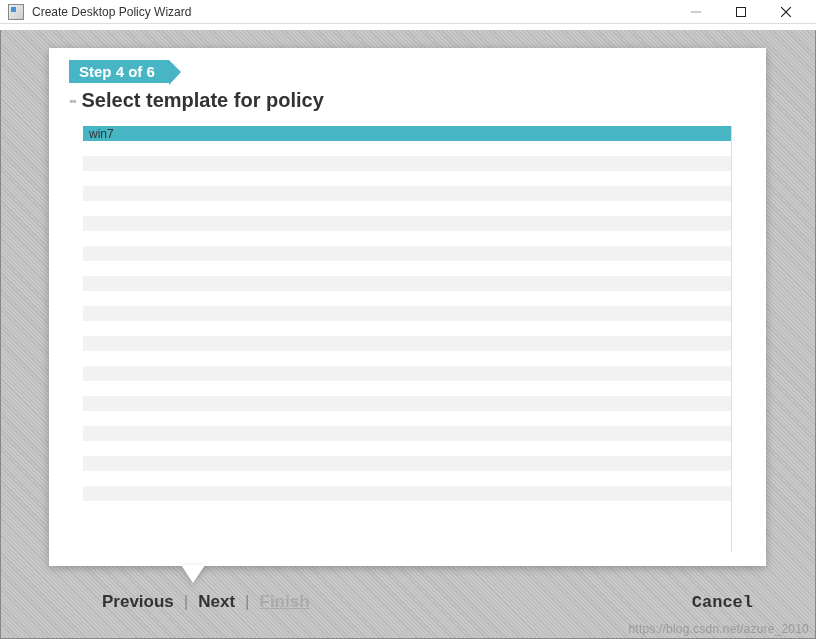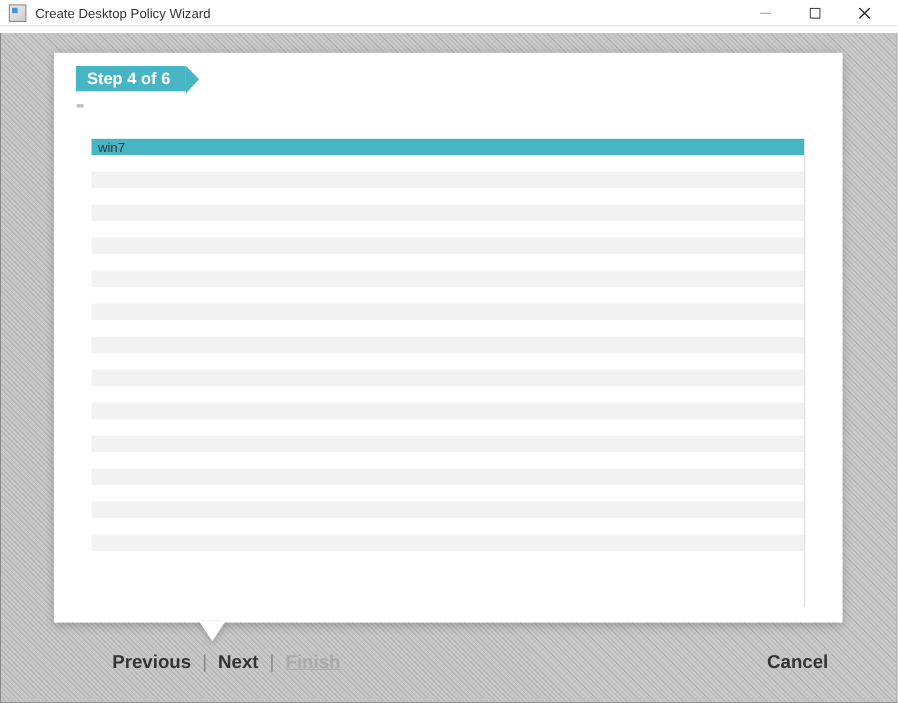--- a/index.html
+++ b/index.html
@@ -198,20 +198,21 @@
     }
     .nav-spacer {
       flex: 1;
     }
     .nav-cancel {
       font-size: 17px;
       font-weight: bold;
       color: #333;
       cursor: pointer;
       padding-right: 14px;
+      font-family: Liberation Mono, monospace;
     }
     .watermark {
       position: absolute;
       right: 6px;
       bottom: 2px;
       font-size: 12px;
       color: rgba(120,120,120,0.55);
       letter-spacing: 0.2px;
     }
   </style>
@@ -241,20 +242,21 @@
   </div>
 </div>
 
 <div class="wizard-body">
   <div class="inner-panel">
     <div class="step-wrap">
       <div class="step-badge">Step 4 of 6</div>
     </div>
     <div class="step-title-row">
       <span class="step-title-glyph">▪▪</span>
+      <span class="step-title">Select template for policy</span>
     </div>
     <div class="list-area" id="template-list">
         <div class="list-row selected">win7</div>
         <div class="list-row"></div>
         <div class="list-row alt"></div>
         <div class="list-row"></div>
         <div class="list-row alt"></div>
         <div class="list-row"></div>
         <div class="list-row alt"></div>
         <div class="list-row"></div>
@@ -284,13 +286,14 @@
       <span class="nav-btn">Previous</span>
       <span class="nav-sep">|</span>
       <span class="nav-btn">Next</span>
       <span class="nav-sep">|</span>
       <span class="nav-btn disabled">Finish</span>
     </div>
     <div class="nav-spacer"></div>
     <span class="nav-cancel">Cancel</span>
   </div>
 
+  <div class="watermark">https://blog.csdn.net/azure_2010</div>
 </div>
 
 </body></html>

